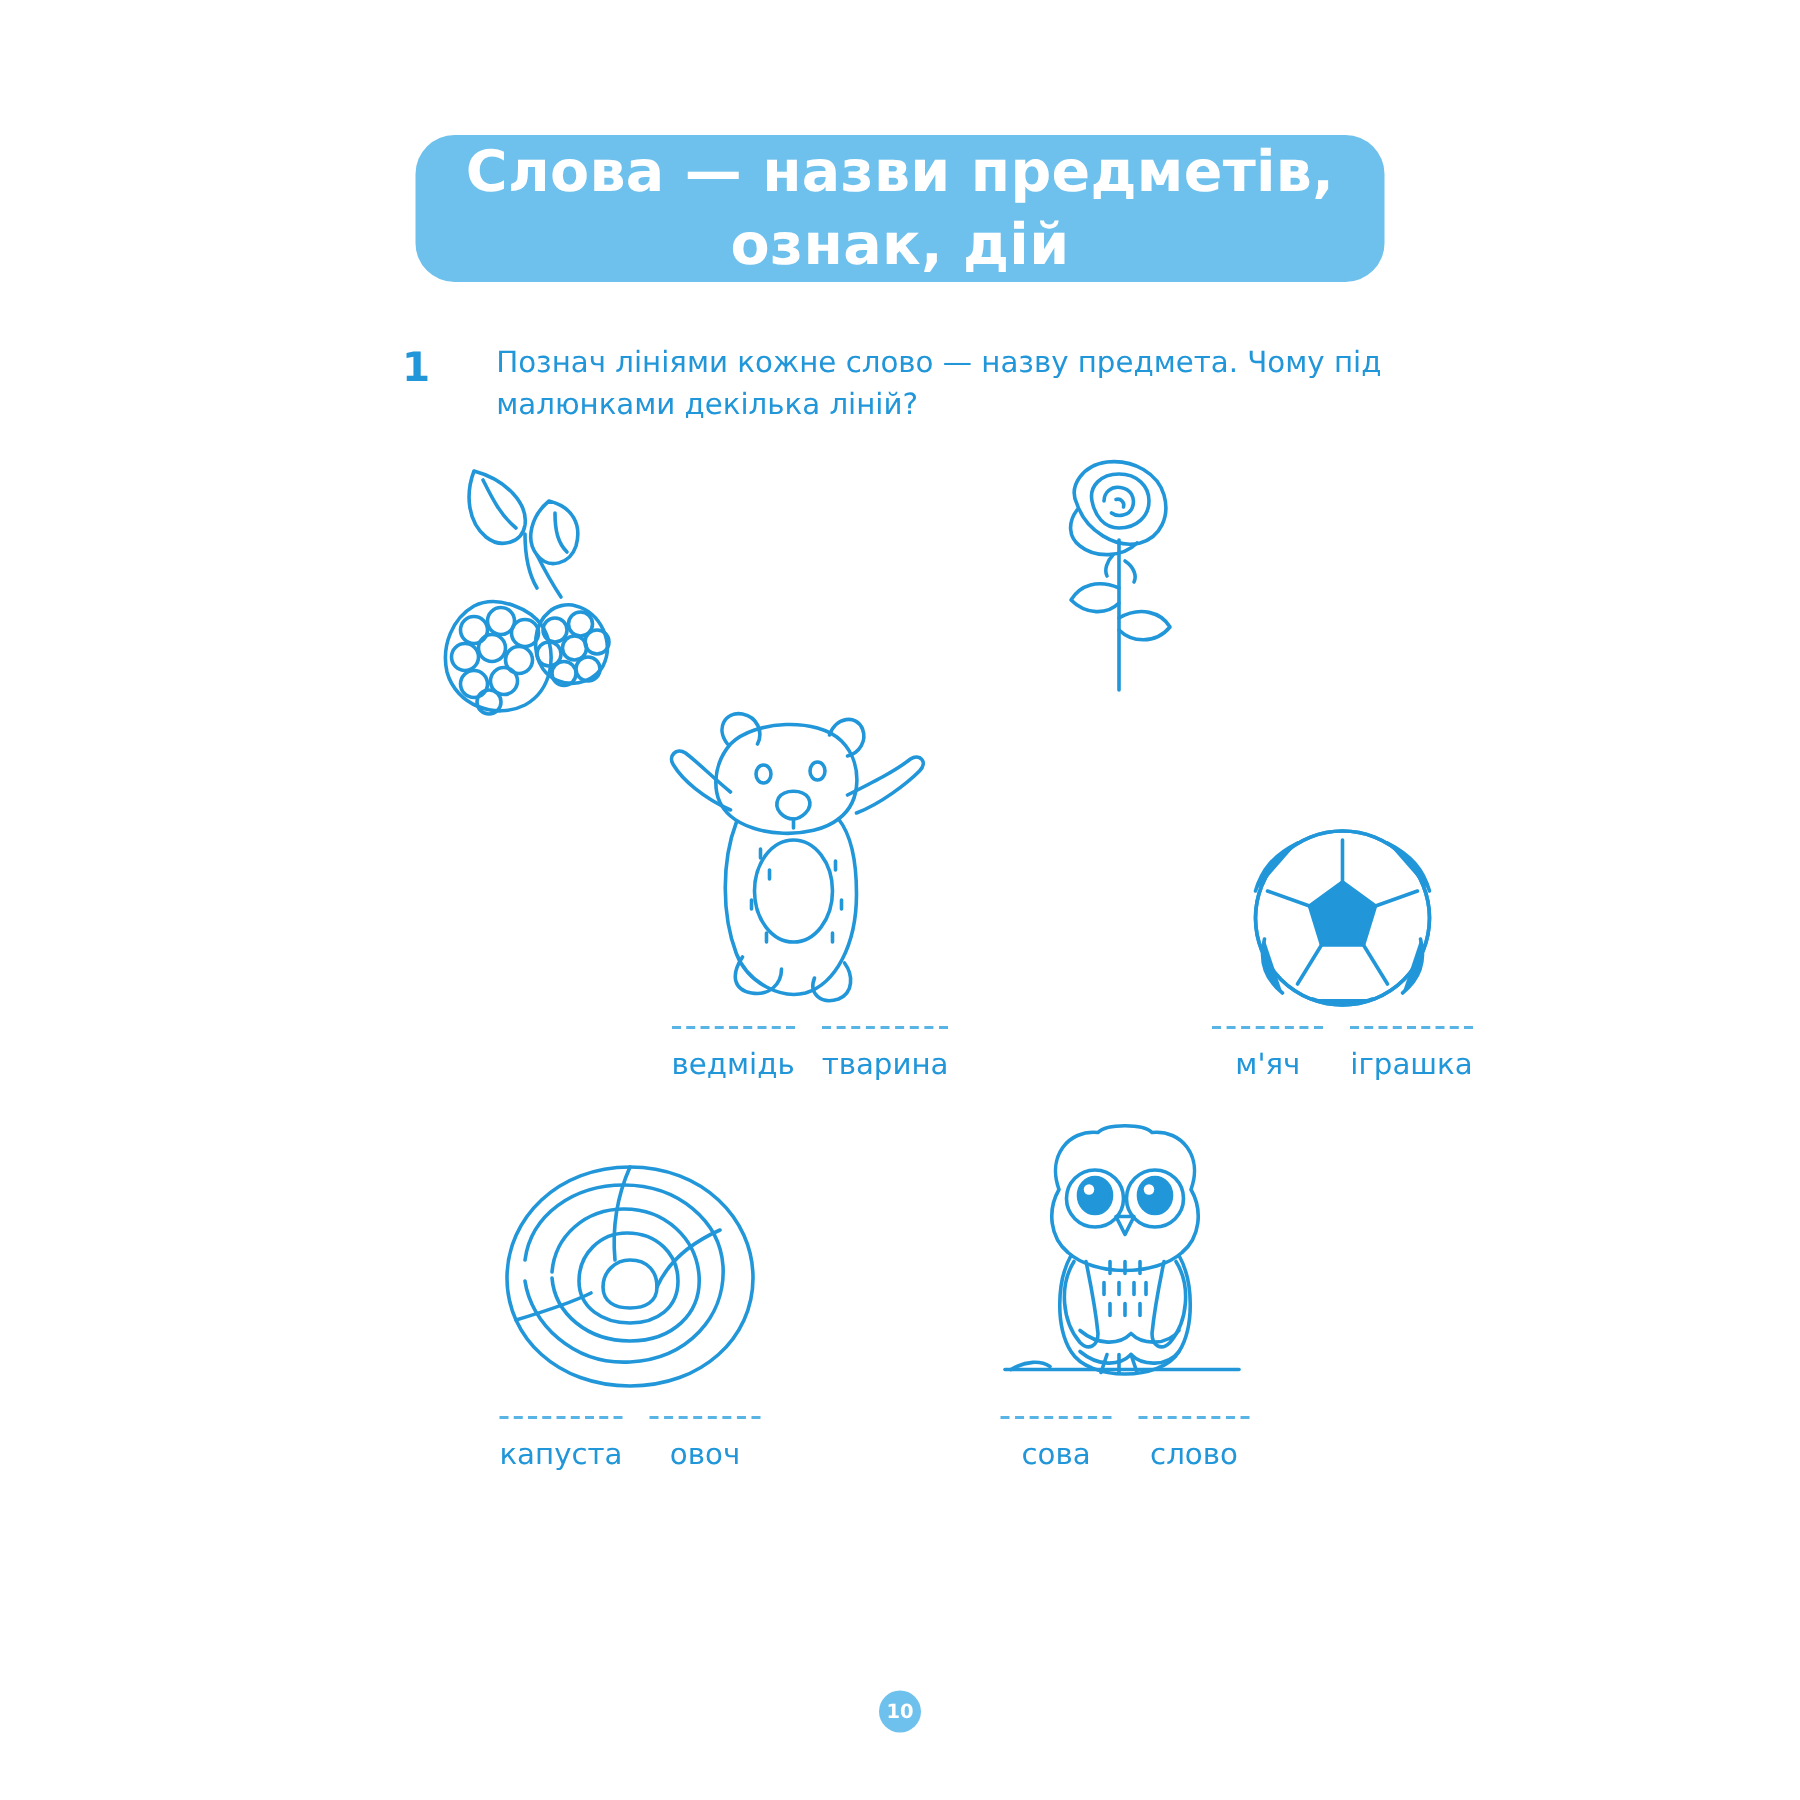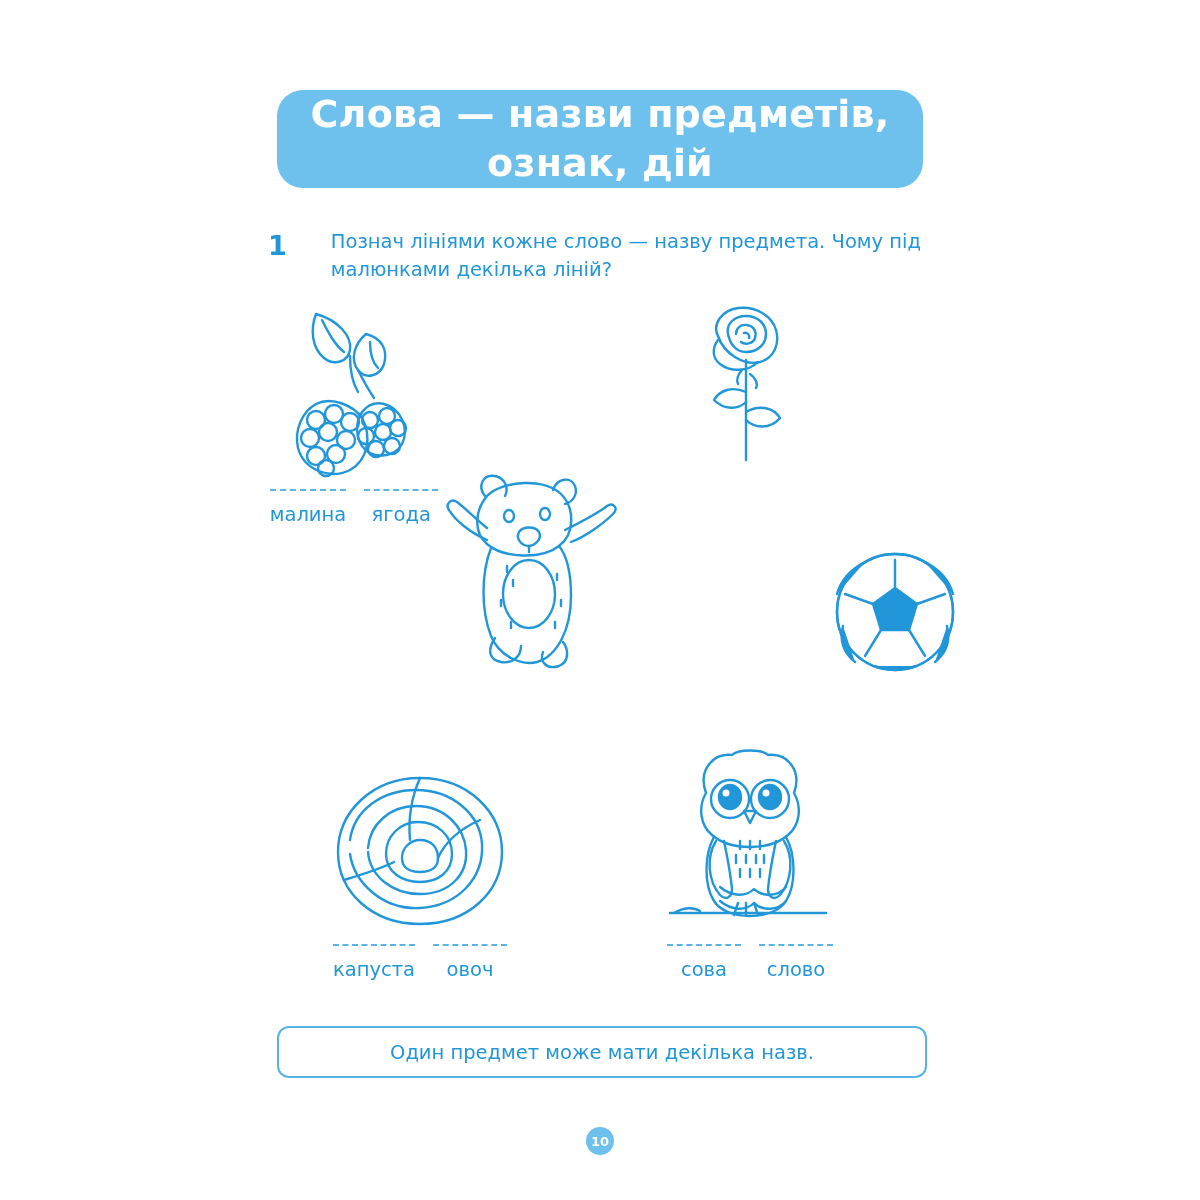--- a/index.html
+++ b/index.html
@@ -187,30 +187,20 @@
 
       <path d="M112 108 C102 116 100 134 108 146 C118 160 140 158 148 144 C156 128 146 108 130 104 C124 102 116 104 112 108 Z"></path>
       <circle cx="116" cy="120" r="8"></circle>
         <circle cx="133" cy="116" r="8"></circle>
       <circle cx="112" cy="136" r="8"></circle>
         <circle cx="129" cy="132" r="8"></circle>
         <circle cx="144" cy="128" r="8"></circle>
       <circle cx="122" cy="149" r="8"></circle>
         <circle cx="138" cy="146" r="8"></circle>
     </svg>
-    <div class="labels">
-      <div class="label-col">
-        <div class="dash-line"></div>
-        <div class="word">малина</div>
-      </div>
-      <div class="label-col">
-        <div class="dash-line"></div>
-        <div class="word">ягода</div>
-      </div>
-    </div>
   </div>
 
   <div class="item" id="item-rose">
     <svg class="art" width="200" height="185" viewBox="0 0 200 185" fill="none" stroke="#2196d9" stroke-width="2.4" stroke-linecap="round" stroke-linejoin="round">
       <path d="M72 36 C66 24 76 10 92 8 C110 6 126 16 130 30 C134 44 128 58 114 62 C98 66 78 54 72 36 Z"></path>
       <path d="M82 34 C80 24 88 16 100 16 C112 16 120 24 120 34 C120 44 112 52 100 52 C90 52 84 44 82 34 Z"></path>
       <path d="M90 34 C90 28 95 24 101 25 C108 26 111 32 109 38 C107 44 99 45 95 42"></path>
       <path d="M98 33 C101 32 104 35 103 38"></path>
       <path d="M72 40 C66 48 66 58 74 64 C84 72 102 72 112 62"></path>
       <path d="M100 60 L100 160"></path>
@@ -237,38 +227,58 @@
       <path d="M140 60 C156 52 172 44 182 36 C188 32 194 38 188 44 C180 52 162 66 146 72"></path>
 
       <path d="M66 78 C56 104 56 140 66 166 C74 186 96 196 112 192 C132 186 146 160 146 126 C146 102 142 86 134 76"></path>
       <ellipse cx="104" cy="124" rx="26" ry="34"></ellipse>
 
       <path d="M70 168 C62 180 64 190 76 192 C88 194 96 186 96 176"></path>
       <path d="M118 182 C114 192 122 200 134 196 C144 192 144 180 138 172"></path>
 
       <path d="M82 96 l0 6 M88 110 l0 6 M76 130 l0 6 M132 104 l0 6 M136 130 l0 6 M86 152 l0 6 M130 152 l0 6"></path>
     </svg>
+    <div class="labels">
+      <div class="label-col">
+        <div class="dash-line"></div>
+        <div class="word">ведмідь</div>
+      </div>
+      <div class="label-col">
+        <div class="dash-line"></div>
+        <div class="word">тварина</div>
+      </div>
+    </div>
   </div>
 
   <div class="item" id="item-ball">
     <svg class="art" width="180" height="130" viewBox="0 0 180 130" fill="none" stroke="#2196d9" stroke-width="2.4" stroke-linecap="round" stroke-linejoin="round">
       <circle cx="90" cy="62" r="58" fill="#ffffff"></circle>
       <polygon points="90,38 112,54 104,80 76,80 68,54" fill="#2196d9" stroke="#2196d9"></polygon>
       <path d="M90 38 L90 10"></path>
       <path d="M112 54 L140 44"></path>
       <path d="M104 80 L120 106"></path>
       <path d="M76 80 L60 106"></path>
       <path d="M68 54 L40 44"></path>
       <path d="M60 12 C44 20 36 30 32 44" fill="#2196d9" stroke="#2196d9"></path>
       <path d="M120 12 C136 20 144 30 148 44" fill="#2196d9" stroke="#2196d9"></path>
       <path d="M38 76 C34 92 40 104 50 112" fill="#2196d9" stroke="#2196d9"></path>
       <path d="M142 76 C146 92 140 104 130 112" fill="#2196d9" stroke="#2196d9"></path>
       <path d="M70 116 C80 120 100 120 110 116" fill="#2196d9" stroke="#2196d9"></path>
       <circle cx="90" cy="62" r="58"></circle>
     </svg>
+    <div class="labels">
+      <div class="label-col">
+        <div class="dash-line"></div>
+        <div class="word">м'яч</div>
+      </div>
+      <div class="label-col">
+        <div class="dash-line"></div>
+        <div class="word">іграшка</div>
+      </div>
+    </div>
   </div>
 
   <div class="item" id="item-cabbage">
     <svg class="art" width="200" height="170" viewBox="0 0 200 170" fill="none" stroke="#2196d9" stroke-width="2.4" stroke-linecap="round" stroke-linejoin="round">
       <path d="M100 8 C52 8 18 42 18 82 C18 122 52 154 100 154 C148 154 182 122 182 82 C182 42 148 8 100 8 Z"></path>
       <path d="M30 70 C34 40 62 20 96 20 C132 20 160 44 162 74 C164 108 138 136 100 138 C62 140 34 112 30 84"></path>
       <path d="M48 78 C50 54 70 36 96 36 C124 36 144 56 146 80 C148 106 128 124 100 124 C72 124 50 106 48 82"></path>
       <path d="M66 84 C66 66 80 52 98 52 C118 52 132 66 132 84 C132 102 118 112 100 112 C82 112 66 102 66 84 Z"></path>
       <path d="M82 88 C82 78 90 70 100 70 C112 70 118 78 118 88 C118 98 110 102 100 102 C90 102 82 98 82 88 Z"></path>
       <path d="M100 8 C92 26 88 48 90 70"></path>
@@ -318,18 +328,15 @@
         <div class="dash-line"></div>
         <div class="word">сова</div>
       </div>
       <div class="label-col">
         <div class="dash-line"></div>
         <div class="word">слово</div>
       </div>
     </div>
   </div>
 
-  <div class="note-box">
-    <div class="note-text">Один предмет може мати декілька назв.</div>
-  </div>
 
   <div class="page-number">10</div>
 </div>
 
 </body></html>

